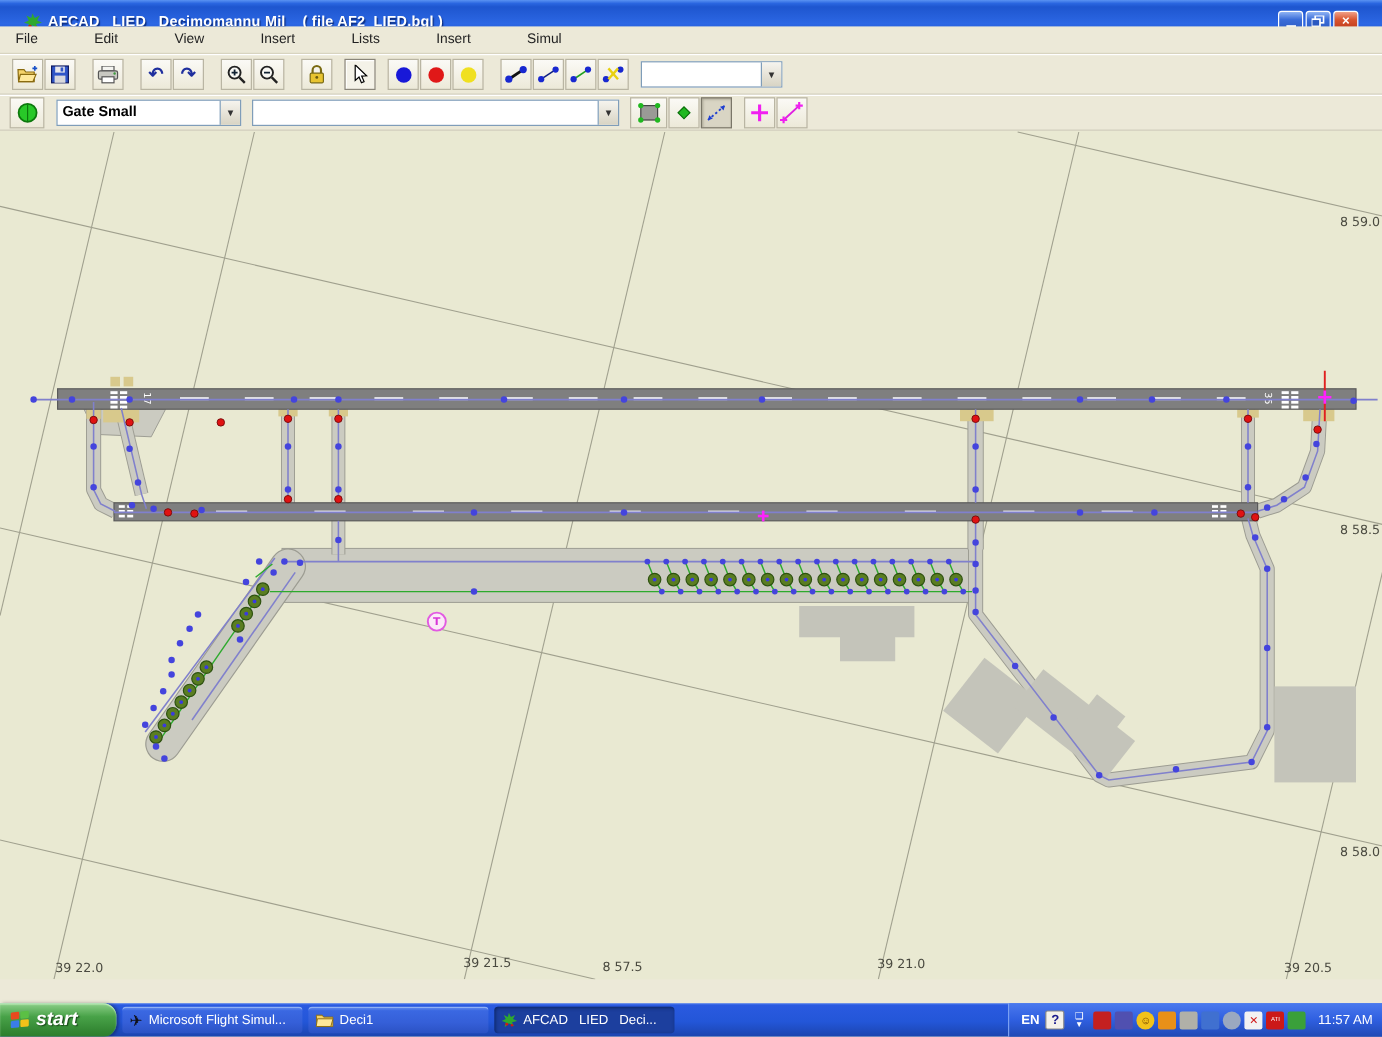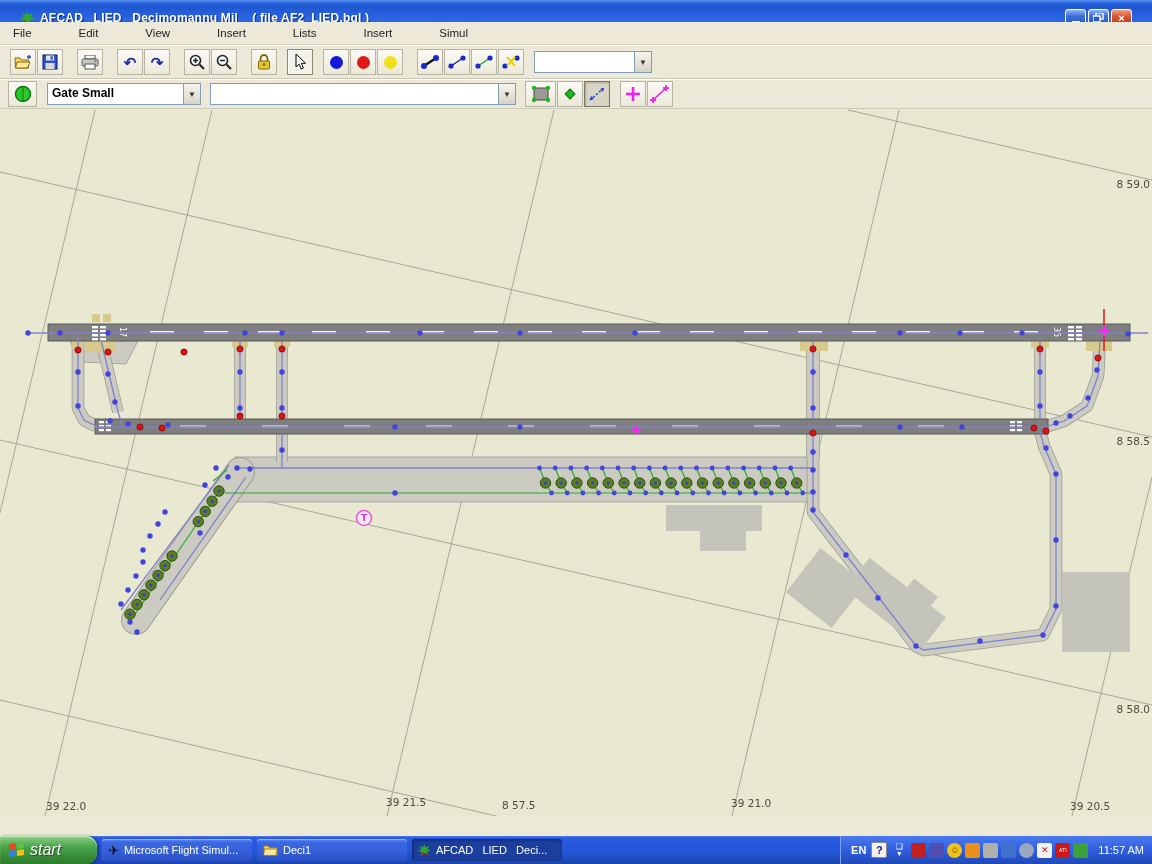--- a/index.html
+++ b/index.html
@@ -51,21 +51,21 @@
     border-top:1px solid #fff; }
   .spanel { position:absolute; top:2px; height:16px; border:1px solid; border-color:#9d9a8b #fff #fff #9d9a8b;
     font-size:11px; color:#111; padding:1px 5px; background:#ece9d8; white-space:pre; }
 
   
   .taskbar { position:absolute; left:0; top:836px; width:1152px; height:28px;
     background:linear-gradient(180deg,#5581ee 0%,#2a5ae0 6%,#2356d8 55%,#1c44ae 100%); display:flex; align-items:center; }
   .startbtn { height:28px; width:97px; border-radius:0 11px 11px 0;
     background:linear-gradient(180deg,#8ed08a 0%,#48a248 40%,#348834 80%,#2c7e2c 100%);
     box-shadow:inset 0 1px 1px #c8f0c0, 2px 0 3px rgba(0,0,0,.35); display:flex; align-items:center; gap:5px; padding-left:9px; }
-  .startbtn .slabel { color:#fff; font-size:16px; font-weight:normal; font-style:italic; text-shadow:1px 1px 1px #1a4a1a; }
+  .startbtn .slabel { color:#fff; font-size:16px; font-weight:bold; font-style:italic; text-shadow:1px 1px 1px #1a4a1a; }
   .flag { width:16px; height:14px; display:grid; grid-template-columns:7px 7px; grid-template-rows:6px 6px; gap:1px; transform:skewY(-6deg); }
   .flag i { border-radius:1px; }
   .taskbtn { height:22px; width:150px; margin-left:5px; border-radius:3px;
     background:linear-gradient(180deg,#6890f0,#3a68e2 15%,#355fd8 60%,#2b52c4);
     box-shadow:inset 0 1px 0 #8fb0f4; display:flex; align-items:center; gap:5px; padding:0 6px;
     color:#fff; font-size:11px; white-space:pre; overflow:hidden; }
   .taskbtn.active { background:#1c3f9e; box-shadow:inset 1px 1px 3px #0c2668;align-items:center; }
   .tray { margin-left:auto; height:28px; display:flex; align-items:center; gap:5px; padding:0 8px 0 10px;
     background:linear-gradient(180deg,#4a79ee 0%,#2f5fe0 50%,#2049b4 100%); border-left:1px solid #7aa0f2; }
   .lang { color:#fff; font-size:11px; font-weight:bold; }

